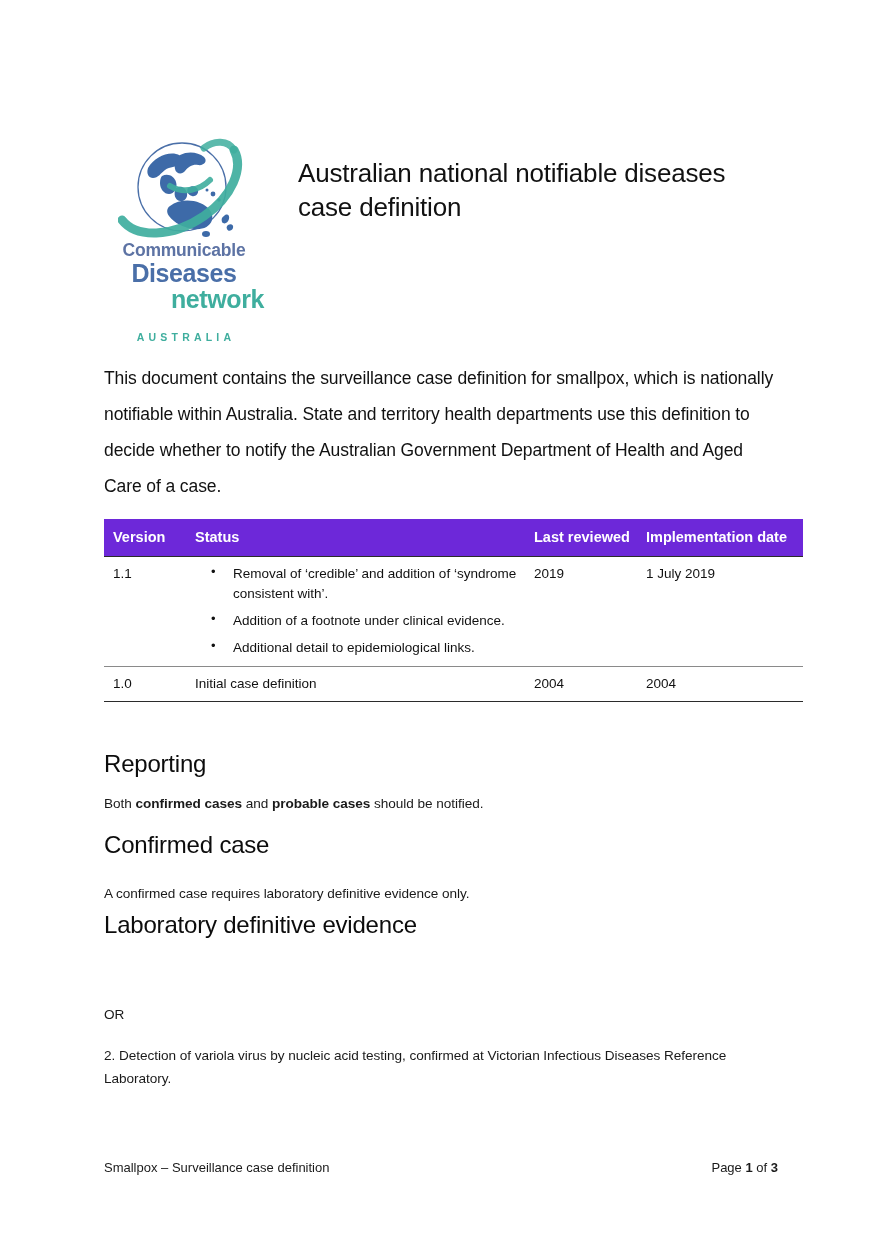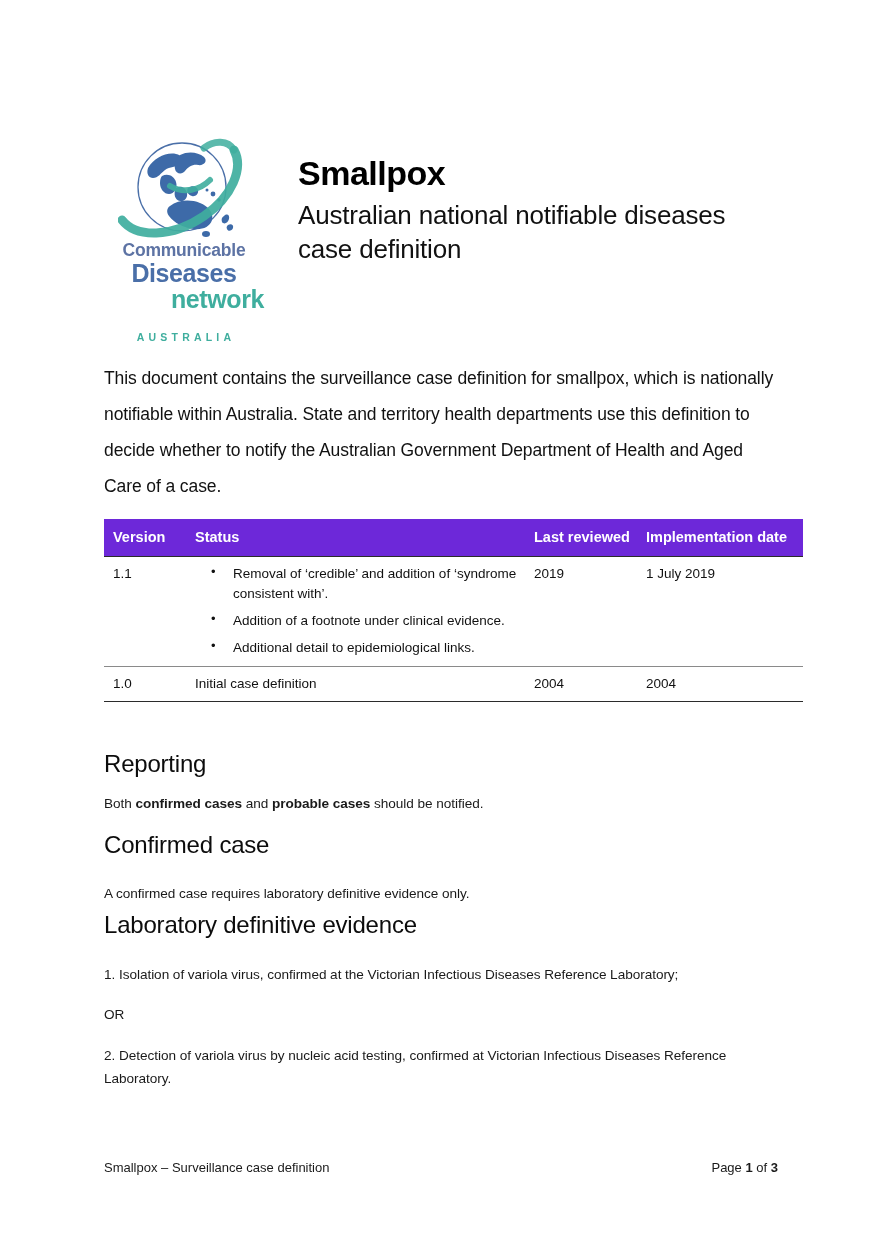--- a/index.html
+++ b/index.html
@@ -272,21 +272,20 @@
 
       <div class="logo-wordmark">
         <span class="wm-communicable">Communicable</span>
         <span class="wm-diseases">Diseases</span>
         <span class="wm-network">network</span>
         <span class="wm-australia">AUSTRALIA</span>
       </div>
     </div>
 
     <div class="title-block">
-      <h1 class="doc-title">Smallpox</h1>
       <div class="doc-subtitle">Australian national notifiable diseases case definition</div>
     </div>
   </div>
 
   <div class="intro">This document contains the surveillance case definition for smallpox, which is nationally notifiable within Australia. State and territory health departments use this definition to decide whether to notify the Australian Government Department of Health and Aged Care of a case.</div>
 
   <table class="version-table">
     <thead>
       <tr>
         <th class="c-version">Version</th>
@@ -323,23 +322,20 @@
   </div>
 
   <div class="section sec-confirmed">
     <h2 class="h2">Confirmed case</h2>
     <p class="body-text">A confirmed case requires laboratory definitive evidence only.</p>
   </div>
 
   <div class="section sec-lab">
     <h2 class="h2">Laboratory definitive evidence</h2>
   </div>
-  <div class="lab-item-1">
-    <p class="body-text">1. Isolation of variola virus, confirmed at the Victorian Infectious Diseases Reference Laboratory;</p>
-  </div>
   <div class="lab-or">
     <p class="body-text">OR</p>
   </div>
   <div class="lab-item-2">
     <p class="body-text">2. Detection of variola virus by nucleic acid testing, confirmed at Victorian Infectious Diseases Reference Laboratory.</p>
   </div>
 
   <div class="footer">
     <div class="footer-left">Smallpox – Surveillance case definition</div>
     <div class="footer-right"><span>Page </span><b>1</b><span> of </span><b>3</b></div>

